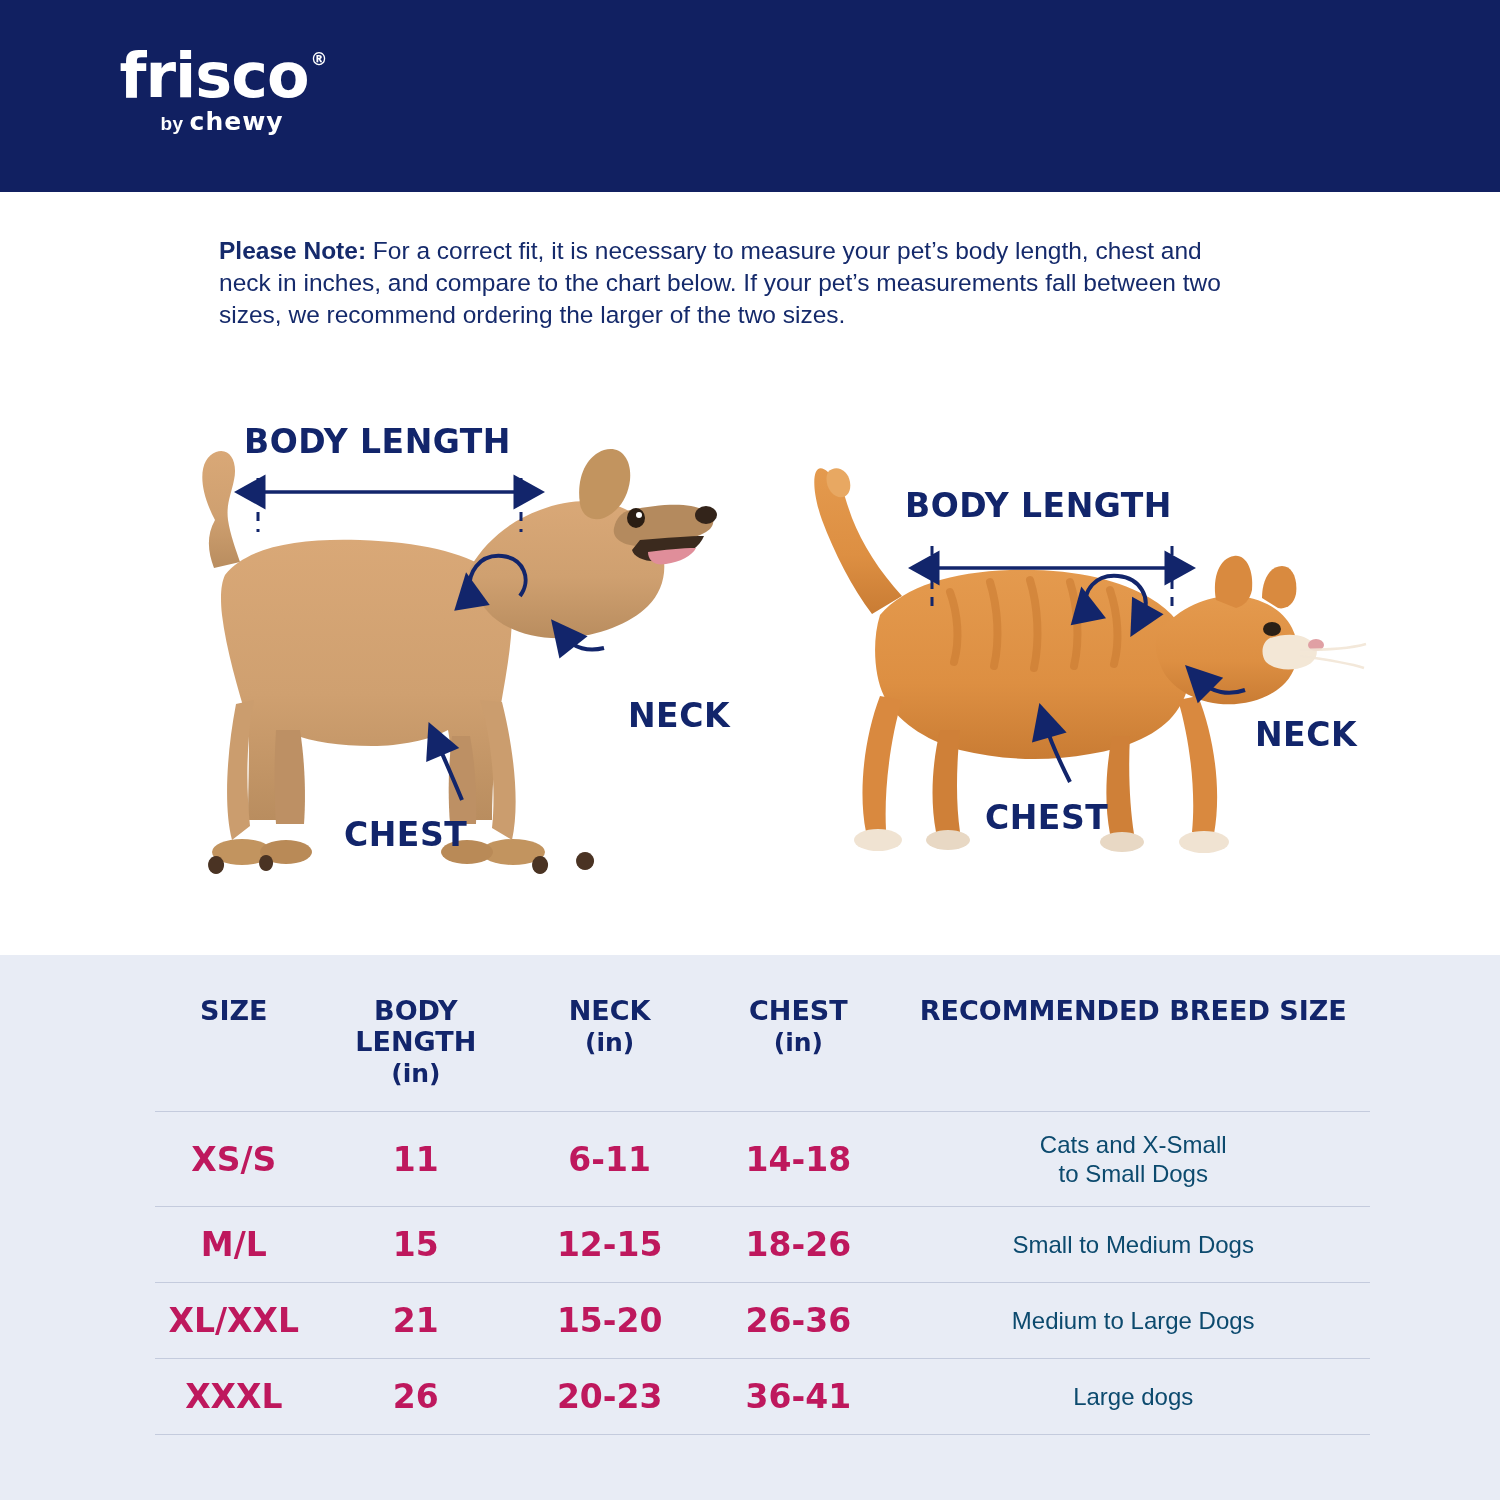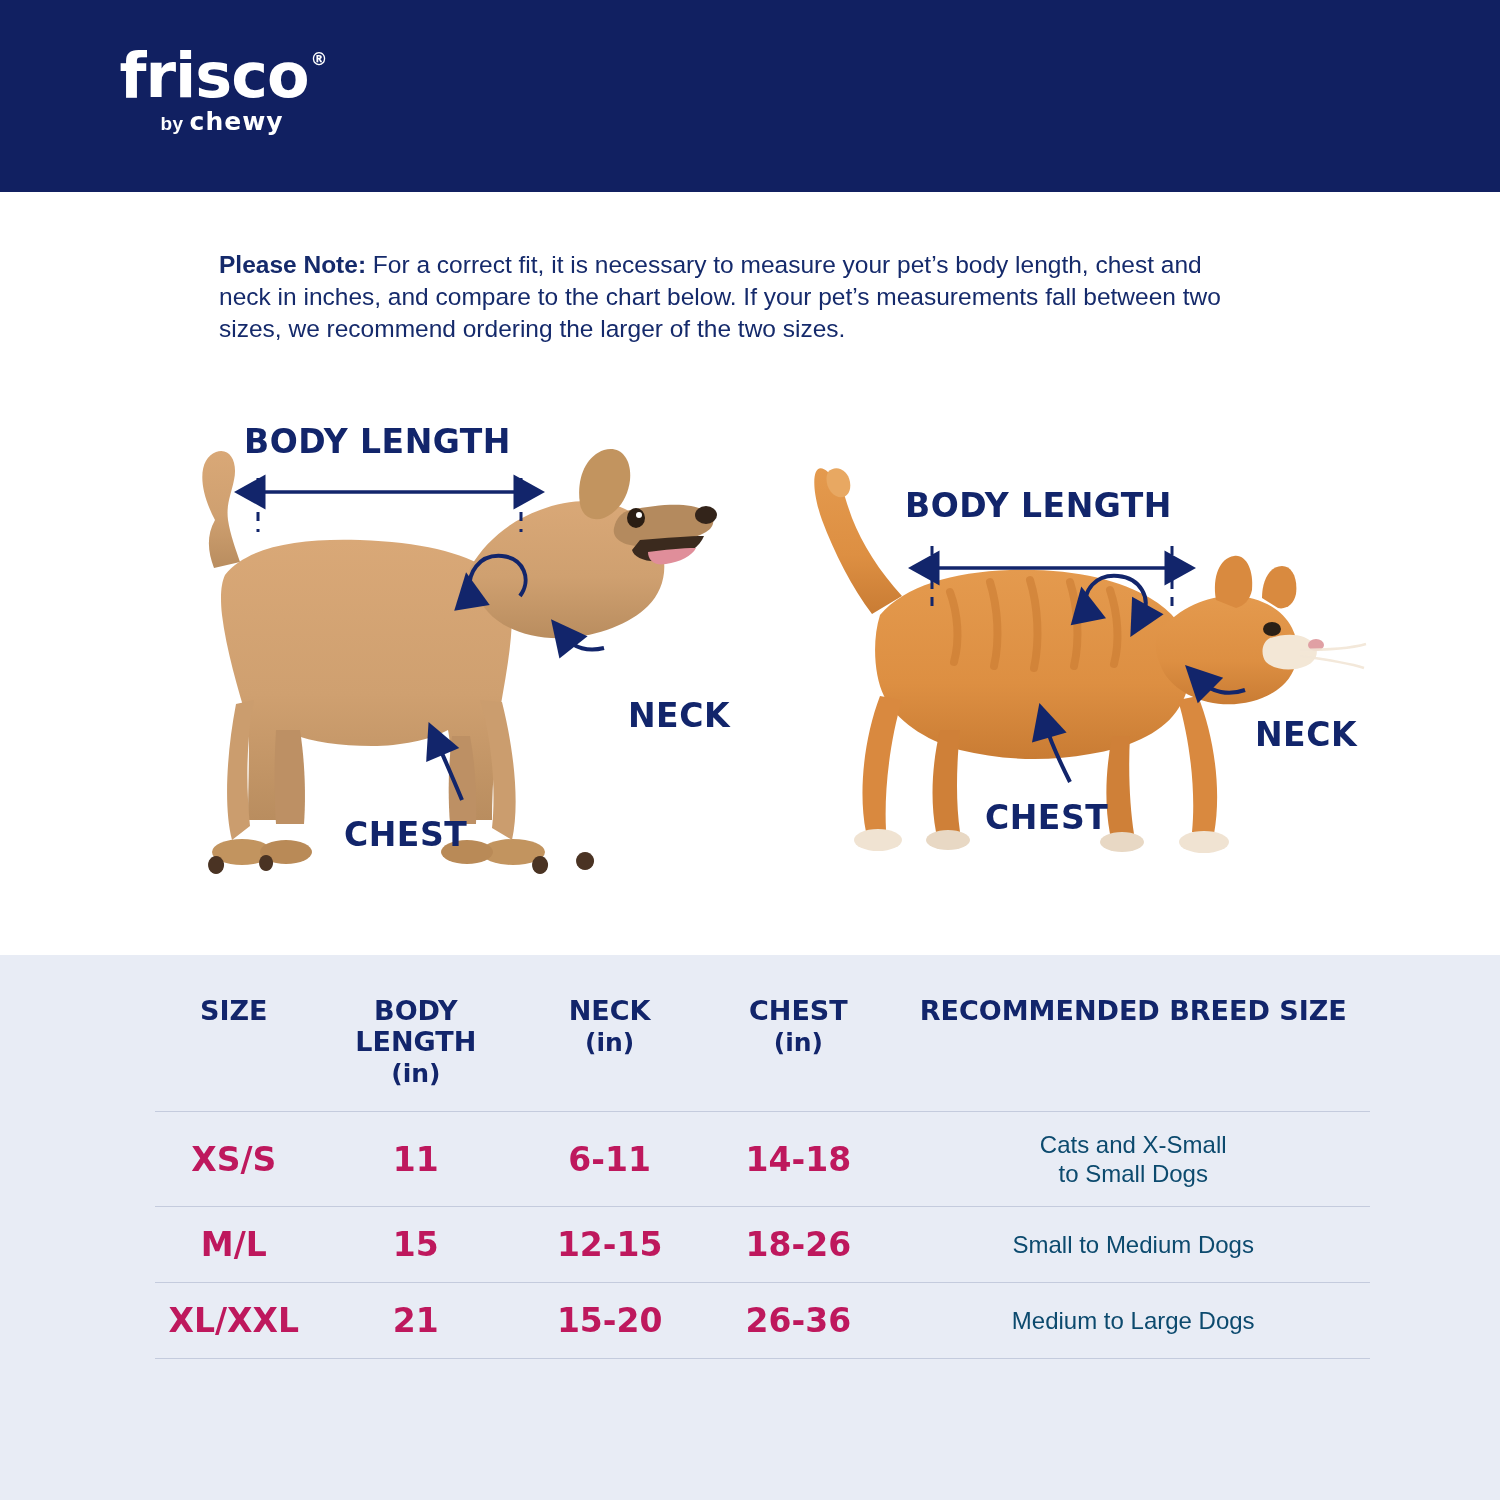--- a/index.html
+++ b/index.html
@@ -79,21 +79,21 @@
     font-size: 58px;
     font-weight: bold;
     letter-spacing: -0.5px;
     padding-left: 120px;
   }
 
   
   .note {
     position: absolute;
     left: 219px;
-    top: 249px;
+    top: 235px;
     width: 1030px;
     font-size: 24.5px;
     line-height: 32px;
     color: #152a6b;
     font-family: "Liberation Sans", sans-serif;
   }
   .note b { font-weight: bold; }
 
   
   .illus {
@@ -378,20 +378,27 @@
           <td>18-26</td>
           <td class="breed">Small to Medium Dogs</td>
         </tr>
         <tr>
           <td>XL/XXL</td>
           <td>21</td>
           <td>15-20</td>
           <td>26-36</td>
           <td class="breed">Medium to Large Dogs</td>
         </tr>
+        <tr>
+          <td>XXXL</td>
+          <td>26</td>
+          <td>20-23</td>
+          <td>36-41</td>
+          <td class="breed">Large dogs</td>
+        </tr>
         <tr class="last-rule">
           <td></td>
           <td></td>
           <td></td>
           <td></td>
           <td></td>
         </tr>
       </tbody>
     </table>
   </div>

